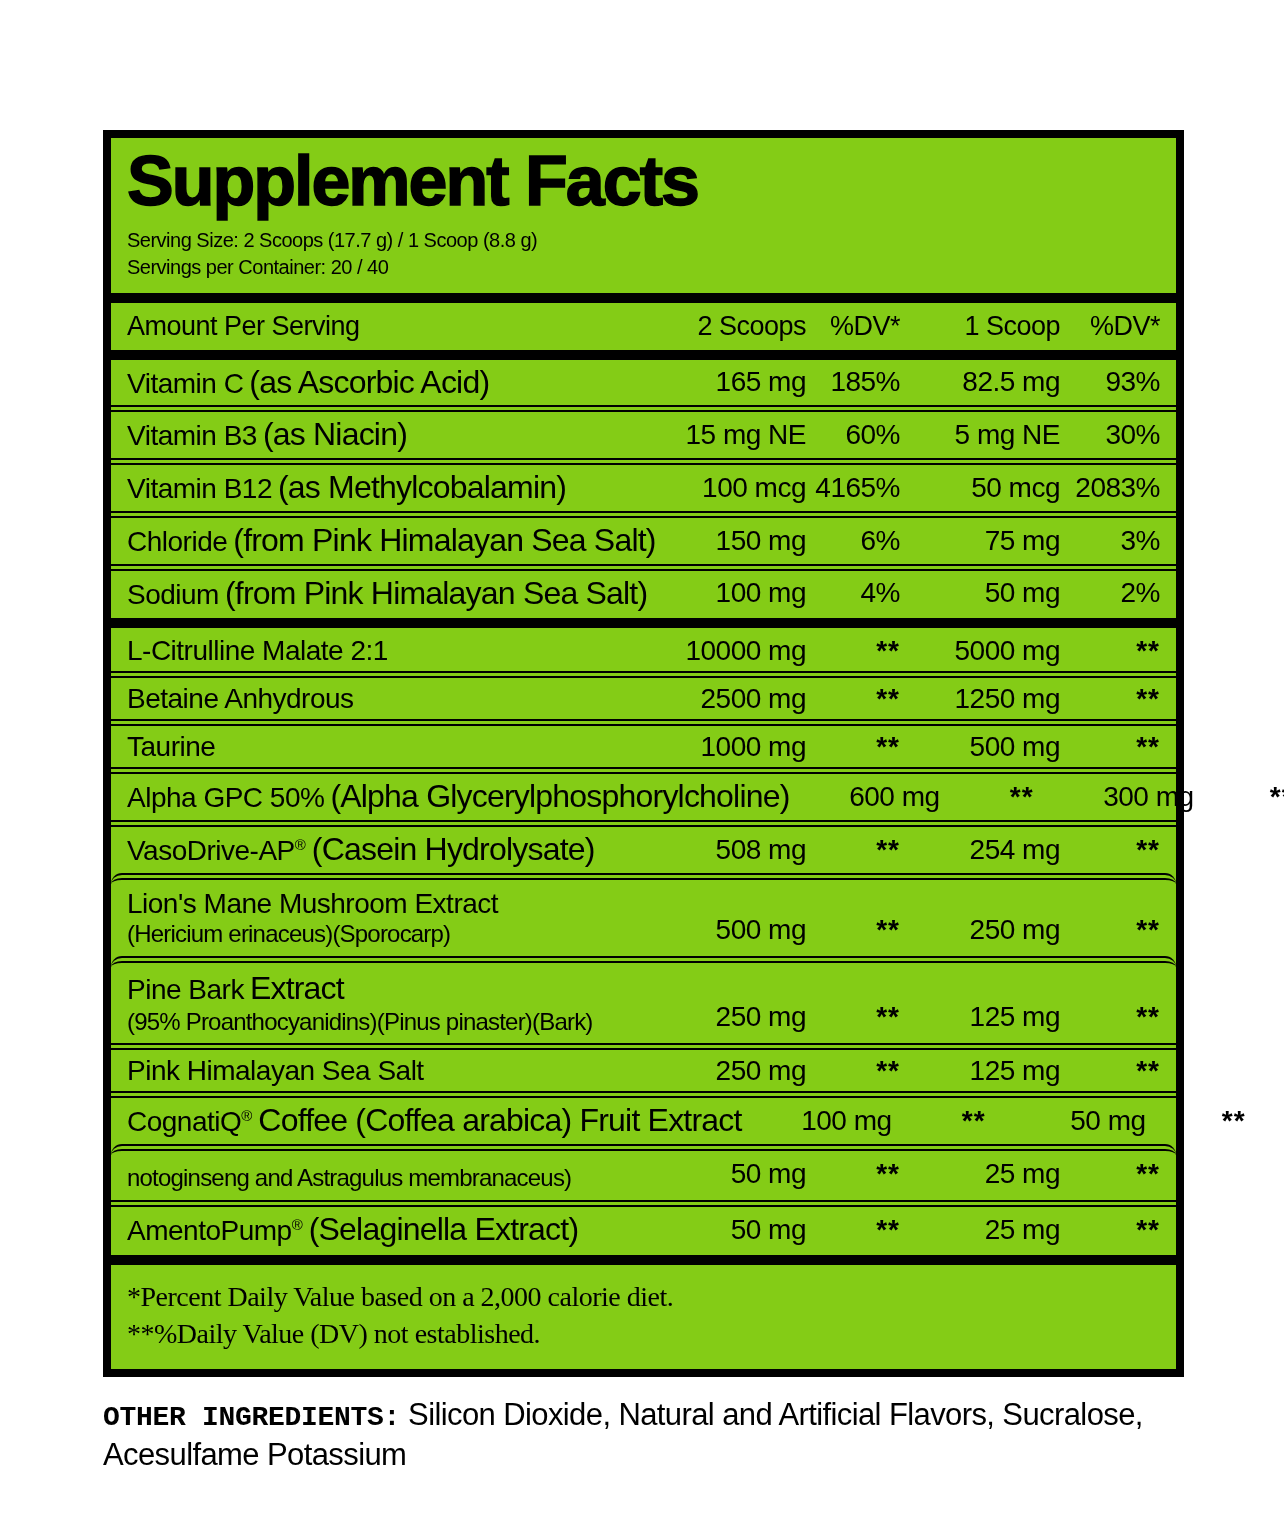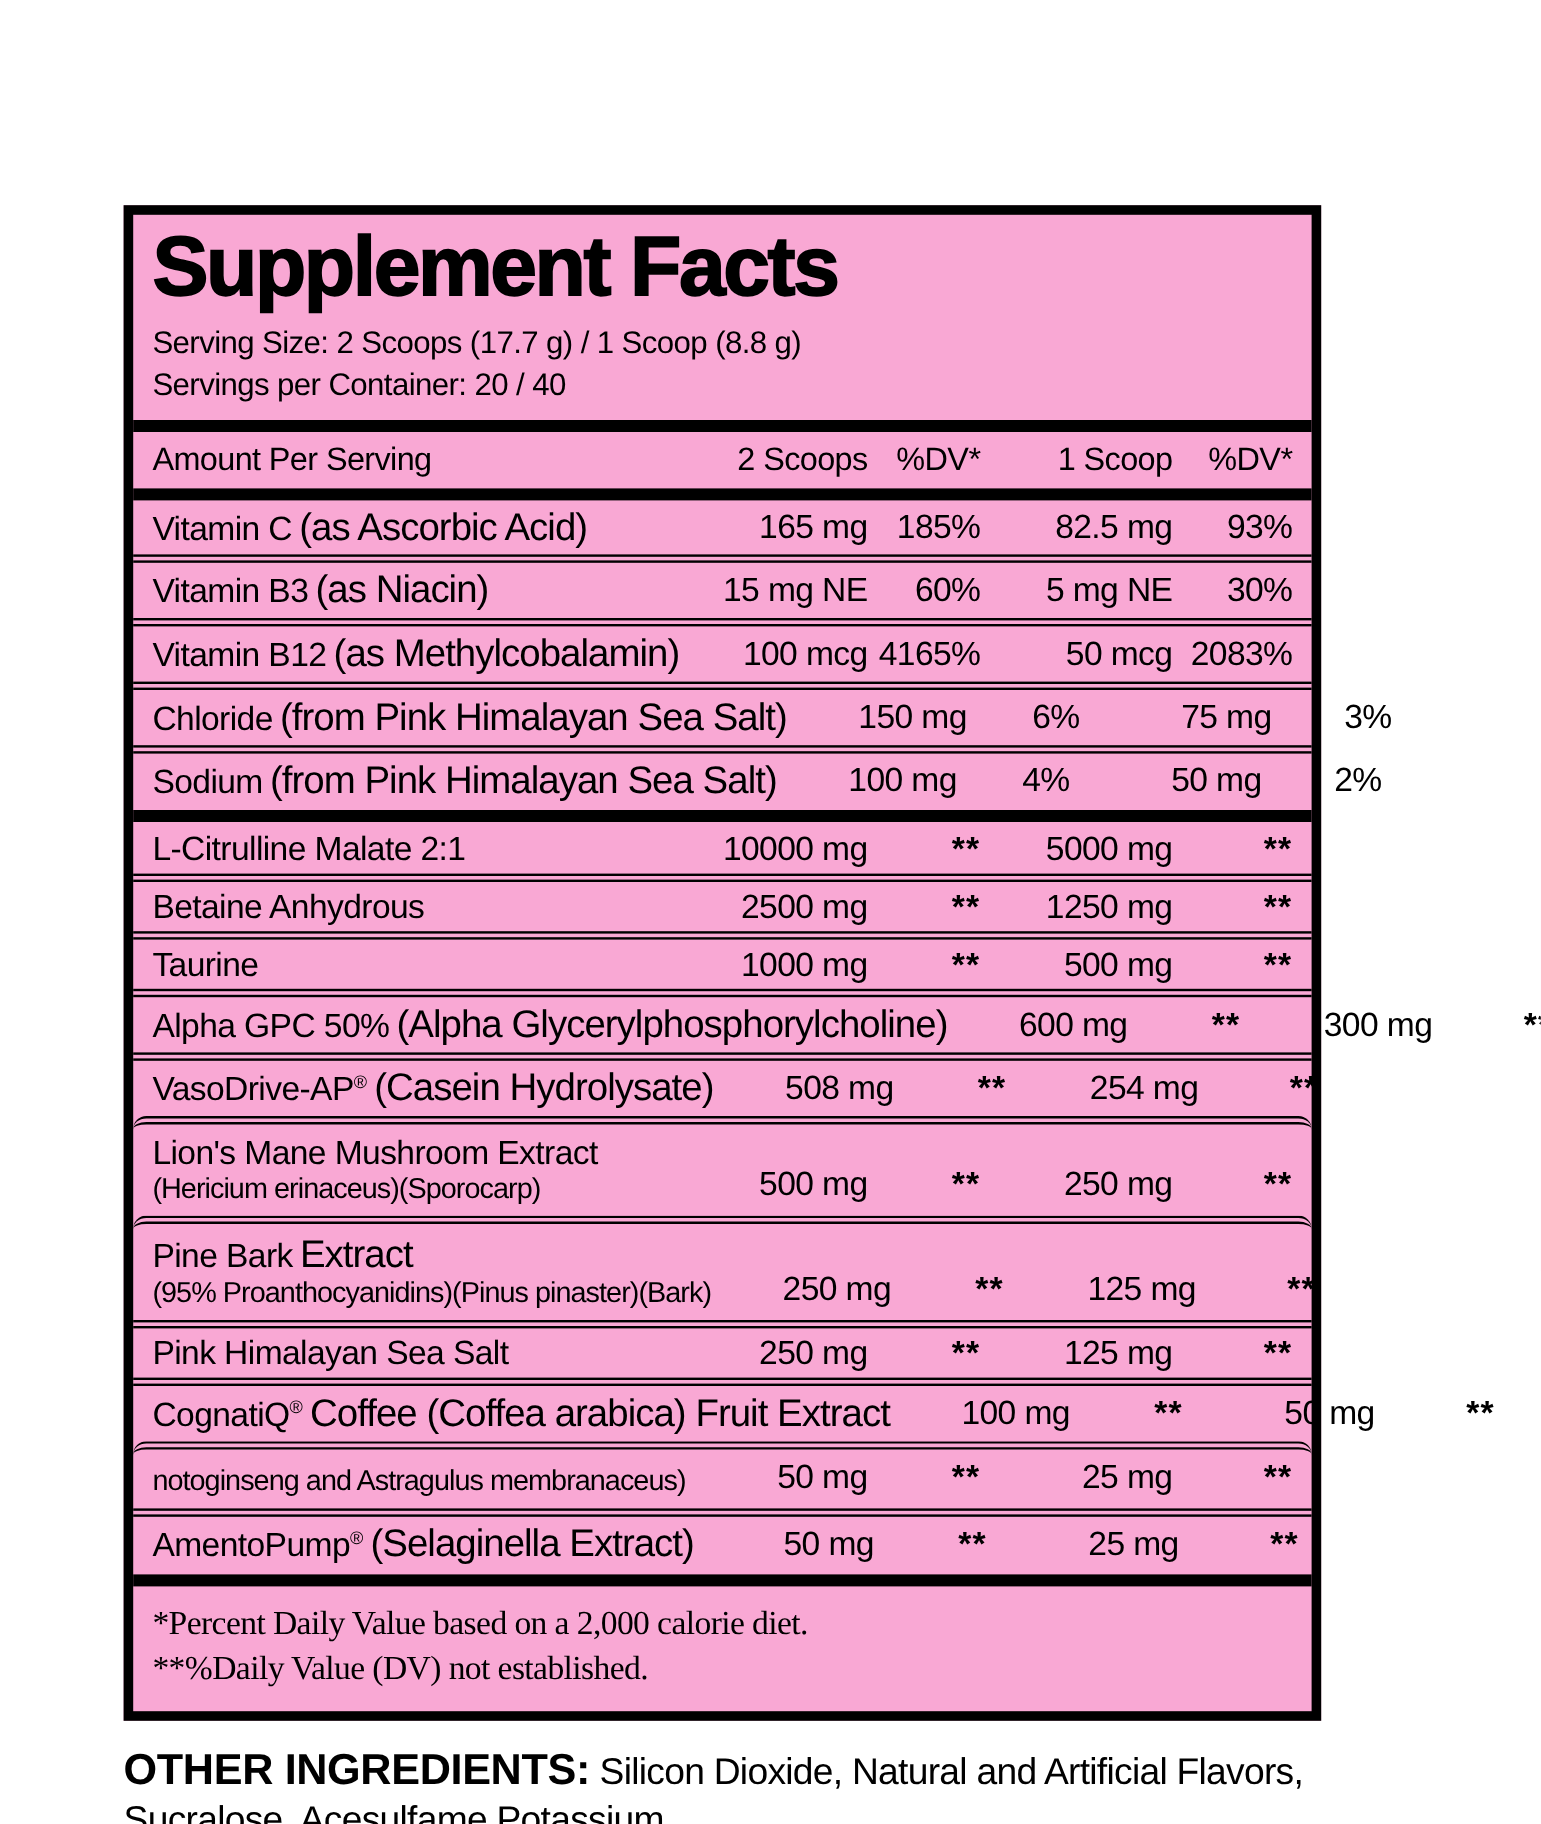--- a/index.html
+++ b/index.html
@@ -7,32 +7,31 @@
   body {
     width:1284px; height:1520px;
     font-family:"Liberation Sans", sans-serif;
     color:#000; position:relative;
     letter-spacing:-0.3px;
   }
   .page { padding:130px 100px 0 103px; }
 
   
   .label-box {
-    width:998px; background:#f9a8d4;
+    width:1081px; background:#84cc16;
     border:8px solid #000;
-    margin-top:41px;
   }
 
   .title-block { padding:8px 16px 12px; }
   .sf-title {
     font-size:70px; font-weight:bold; line-height:1.02;
     letter-spacing:-2px; -webkit-text-stroke:1.5px #000;
     margin-bottom:10px;
   }
-  .serving-line { font-size:26px; line-height:1.33; letter-spacing:-0.5px; }
+  .serving-line { font-size:20px; line-height:1.33; letter-spacing:-0.5px; }
 
   .bar { height:10px; background:#000; }
   .bar.gap { margin:2px 0; }
 
   .grid-row {
     display:grid;
     grid-template-columns:1fr 150px 94px 160px 100px;
     padding:4px 16px;
     align-items:center;
     min-height:38px;
@@ -54,21 +53,21 @@
   }
   .row .val.star { font-weight:bold; letter-spacing:1px; }
   .row.two { padding:7px 16px; align-items:end;border-radius:11px; }
   .row.two .val { align-items:flex-end; padding-bottom:3px; }
 
   .footnotes { padding:12px 16px 16px; font-size:28px; line-height:1.32; letter-spacing:-0.5px;font-family:Liberation Serif, serif; }
 
   
   .below { width:1085px; margin-top:18px; }
   .below p { font-size:31px; line-height:1.27; letter-spacing:-0.6px; margin-bottom:20px; }
-  .below .small-caps-label { font-weight:bold; font-size:36px; letter-spacing:-0.3px; }
+  .below .small-caps-label { font-weight:bold; font-size:28px; letter-spacing:-0.3px;font-family:Liberation Mono, monospace; }
 </style>
 </head>
 <body>
 
 <div class="page">
 
   <div class="label-box">
 
     <div class="title-block">
       <div class="sf-title">Supplement Facts</div>

